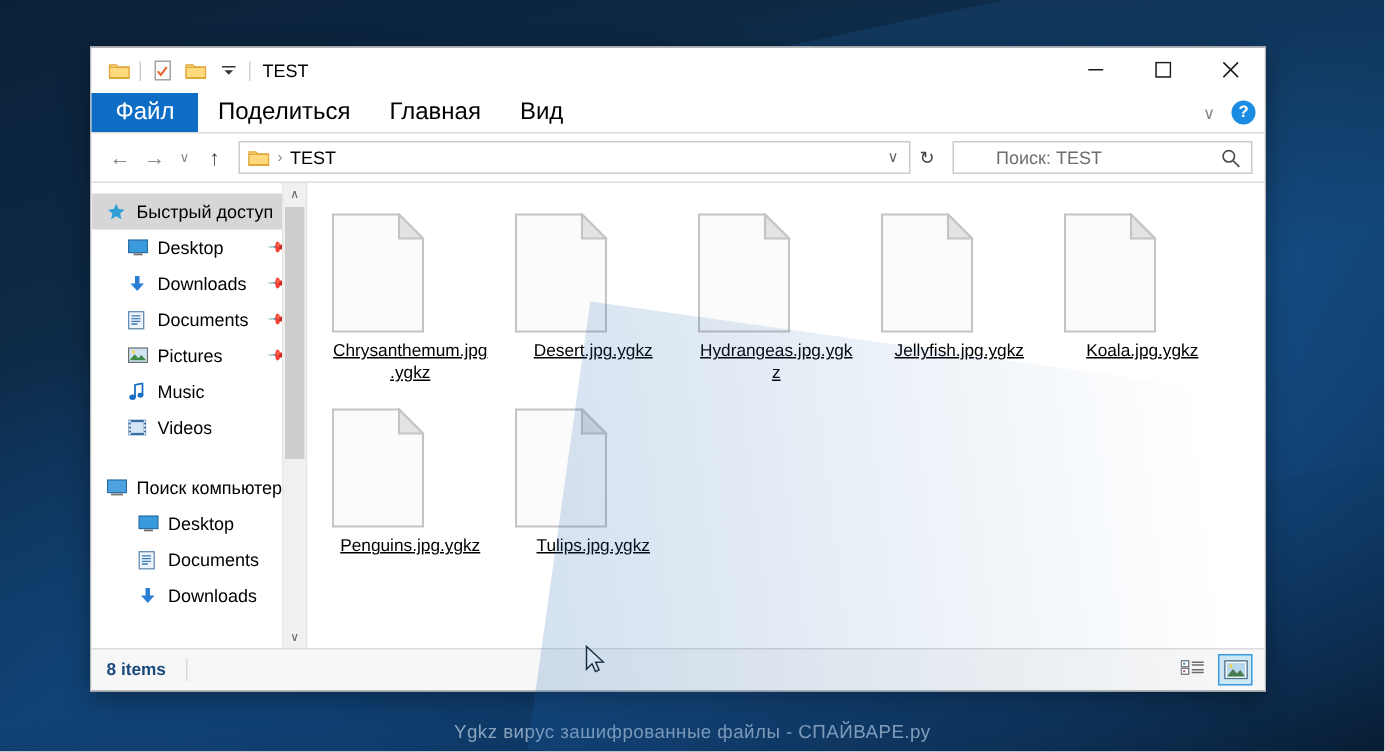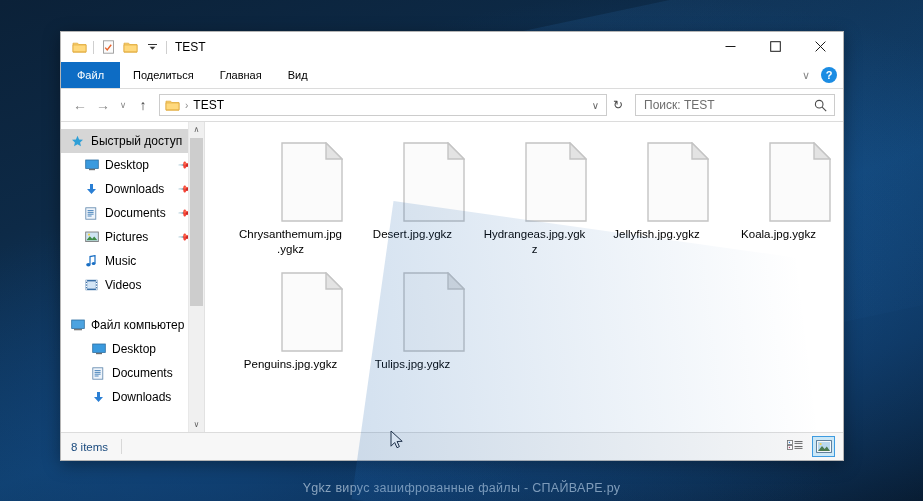--- a/index.html
+++ b/index.html
@@ -100,21 +100,21 @@
   .ribbon {
     height: 26px;
     background: #ffffff;
     border-bottom: 1px solid #dcdcdc;
     display: flex;
     align-items: stretch;
     flex: 0 0 auto;
     position: relative;
   }
   .rtab {
-    font-size: 11px;
+    font-size: 16px;
     color: #000;
     padding: 0 13px;
     display: flex;
     align-items: center;
     height: 26px;
     box-sizing: border-box;
   }
   .rtab.file {
     background: #0d6cc4;
     color: #ffffff;
@@ -188,20 +188,21 @@
   }
   .searchbox {
     width: 200px;
     height: 22px;
     border: 1px solid #cccccc;
     background: #fff;
     display: flex;
     align-items: center;
     margin-left: 6px;
     box-sizing: border-box;
+    padding-left: 20px;
   }
   .search-ph {
     flex: 1;
     font-size: 12px;
     color: #6d6d6d;
     padding-left: 8px;
   }
   .search-ico { padding-right: 7px; color: #4a4a4a; display:flex; align-items:center;}
 
   
@@ -279,23 +280,24 @@
   .filegrid {
     display: flex;
     flex-wrap: wrap;
     align-content: flex-start;
   }
   .fileitem {
     width: 122px;
     height: 130px;
     display: flex;
     flex-direction: column;
-    align-items: flex-end;
+    align-items: flex-start;
     padding-top: 4px;
     box-sizing: border-box;
+    text-decoration: underline;
   }
   .fileicon {
     width: 62px;
     height: 80px;
     position: relative;
     margin-bottom: 5px;
   }
   .filename {
     font-size: 11.5px;
     color: #000;
@@ -312,20 +314,21 @@
     border-top: 1px solid #dcdcdc;
     display: flex;
     align-items: center;
     flex: 0 0 auto;
     position: relative;
   }
   .status-text {
     font-size: 11.5px;
     color: #1b4b7e;
     padding-left: 10px;
+    font-weight: bold;
   }
   .status-sep {
     width: 1px; height: 15px; background: #d8d8d8; margin-left: 13px;
   }
   .view-btns {
     position: absolute;
     right: 8px; top: 0; bottom: 0;
     display: flex;
     align-items: center;
     gap: 6px;
@@ -547,21 +550,21 @@
 
         <div class="navgap"></div>
 
         <div class="navitem">
           <span class="ico">
             <svg width="14" height="12" viewBox="0 0 14 12">
                 <rect x="0.7" y="1" width="12.6" height="8.4" fill="#4da3e0" stroke="#2b6da0" stroke-width="0.8"></rect>
                 <rect x="3" y="10" width="8" height="1.3" fill="#7a7a7a"></rect>
               </svg>
           </span>
-          <span class="lbl">Файл компьютер</span>
+          <span class="lbl">Поиск компьютер</span>
         </div>
 
         <div class="navitem indent2">
           <span class="ico">
             <svg width="14" height="12" viewBox="0 0 14 12">
                 <rect x="0.7" y="1" width="12.6" height="8.4" fill="#3a9ade" stroke="#2b6da0" stroke-width="0.8"></rect>
                 <rect x="4" y="10" width="6" height="1.2" fill="#6d6d6d"></rect>
               </svg>
           </span>
           <span class="lbl">Desktop</span>

